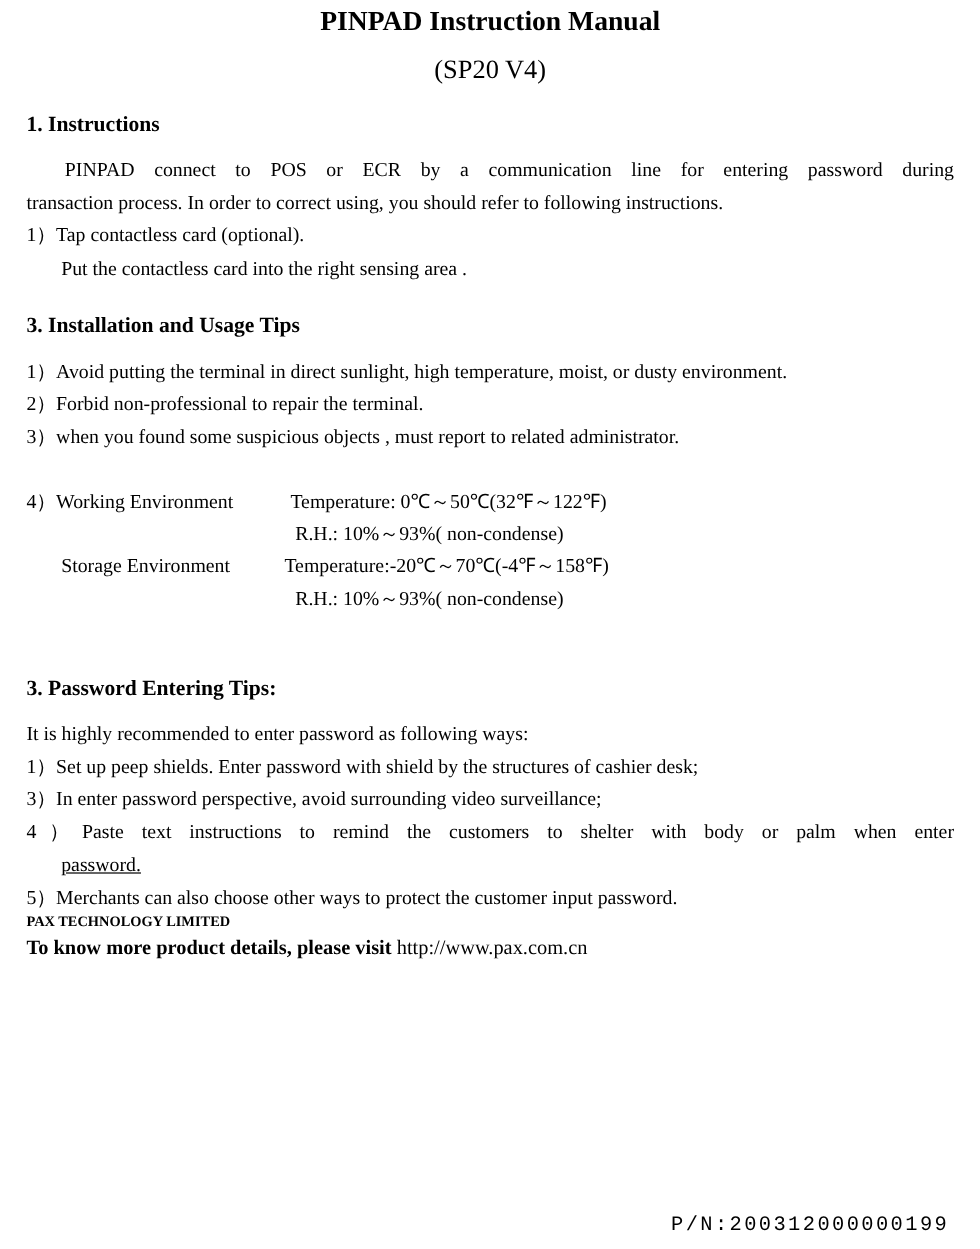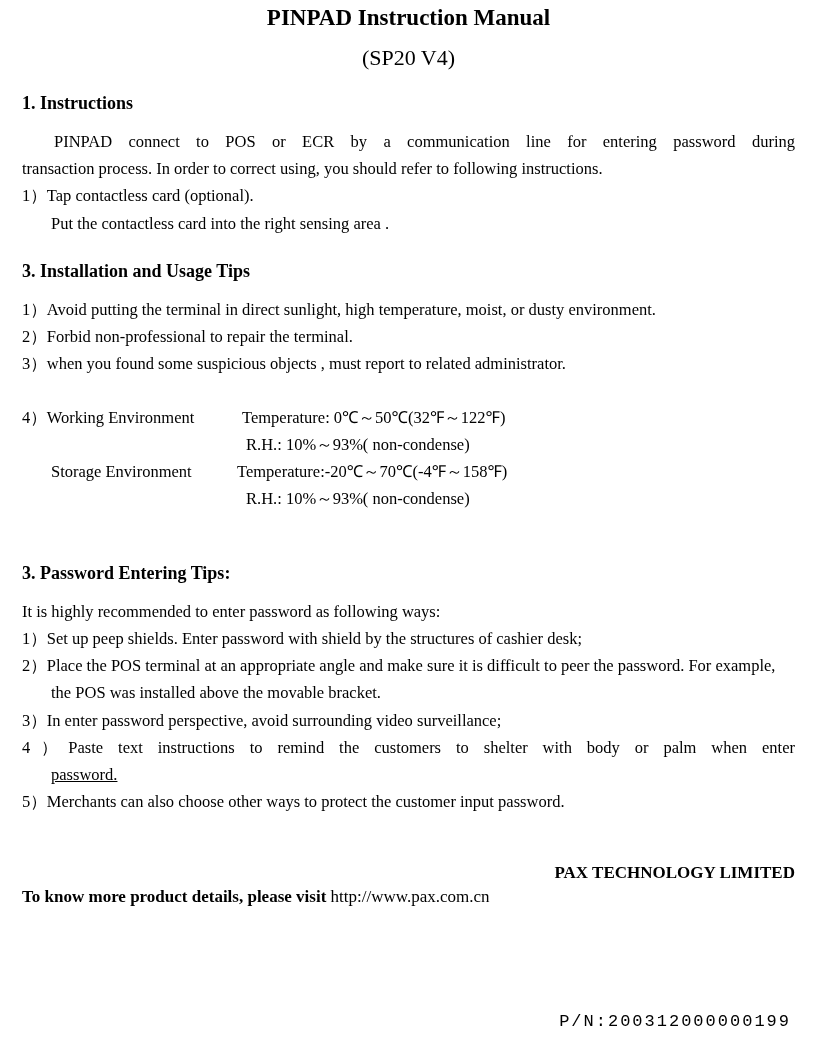--- a/index.html
+++ b/index.html
@@ -54,24 +54,22 @@
     .env-indent {
       padding-left: 224px;
     }
     .section-spacer {
       margin-top: 24px;
     }
     .section-spacer-lg {
       margin-top: 30px;
     }
     .footer-company {
-      font-size: 17px;
+      font-size: 12px;
       font-weight: bold;
-      margin-top: 48px;
-      text-align: right;
     }
     .footer-link {
       font-size: 17px;
       margin-top: 4px;
     }
     .footer-link .bold {
       font-weight: bold;
     }
     .pn {
       position: absolute;
@@ -116,21 +114,20 @@
   <div>
     <span style="display:inline-block; padding-left:29px; width:215px;">Storage Environment</span><span>Temperature:-20℃～70℃(-4℉～158℉)</span>
   </div>
   <div class="env-indent">R.H.: 10%～93%( non-condense)</div>
 </div>
 
 <h2 class="section-heading section-spacer-lg" style="margin-top:50px;">3. Password Entering Tips:</h2>
 <div class="body-text">
   <div>It is highly recommended to enter password as following ways:</div>
   <div>1）Set up peep shields. Enter password with shield by the structures of cashier desk;</div>
-  <div class="item-indent">2）Place the POS terminal at an appropriate angle and make sure it is difficult to peer the password. For example, the POS was installed above the movable bracket.</div>
   <div>3）In enter password perspective, avoid surrounding video surveillance;</div>
   <div class="justify-line">4）Paste text instructions to remind the customers to shelter with body or palm when enter</div>
   <div style="padding-left:29px;text-decoration:underline;">password.</div>
   <div>5）Merchants can also choose other ways to protect the customer input password.</div>
 </div>
 
 <div class="footer-company">PAX TECHNOLOGY LIMITED</div>
 <div class="footer-link">
   <span class="bold">To know more product details, please visit </span><span>http://www.pax.com.cn</span>
 </div>

